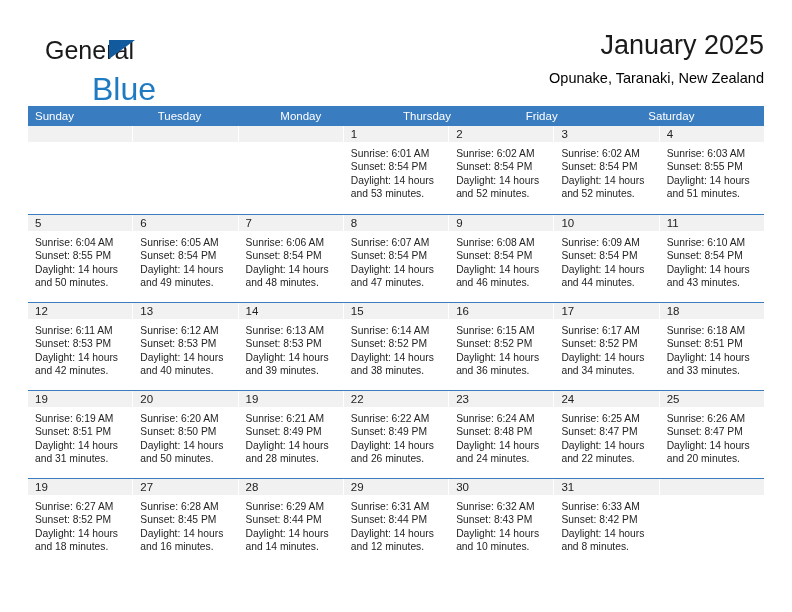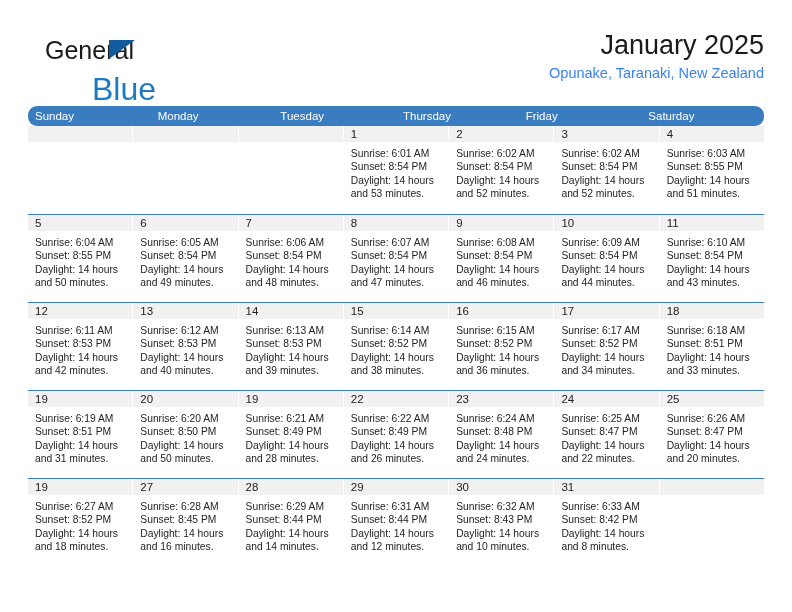--- a/index.html
+++ b/index.html
@@ -74,38 +74,38 @@
     text-align: right;
   }
   .cal-title {
     font-size: 27px;
     color: #1a1a1a;
     line-height: 34px;
     white-space: nowrap;
   }
   .cal-subtitle {
     font-size: 14.5px;
-    color: #3b82f6;
+    color: #000000;
     line-height: 22px;
+    margin-top: 5px;
     white-space: nowrap;
   }
 
   
   .calendar {
     position: absolute;
     left: 28px;
     top: 106px;
     width: 736px;
   }
 
   .dow-row {
     display: flex;
     background: #3a7cc0;
     height: 20px;
-    border-radius: 9px;
   }
   .dow-cell {
     flex: 1 1 0;
     color: #ffffff;
     font-size: 11.5px;
     line-height: 20px;
     padding-left: 7px;
     box-sizing: border-box;
     white-space: nowrap;
     overflow: hidden;
@@ -174,22 +174,22 @@
     </div>
     <div class="title-block">
       <div class="cal-title">January 2025</div>
       <div class="cal-subtitle">Opunake, Taranaki, New Zealand</div>
     </div>
   </div>
 
   <div class="calendar">
     <div class="dow-row">
       <div class="dow-cell">Sunday</div>
+      <div class="dow-cell">Tuesday</div>
       <div class="dow-cell">Monday</div>
-      <div class="dow-cell">Tuesday</div>
       <div class="dow-cell">Thursday</div>
       <div class="dow-cell">Friday</div>
       <div class="dow-cell">Saturday</div>
     </div>
     <div id="weeks-container">
         <div class="week-row">
           <div class="day-cell empty">
             <div class="day-band">
               <span class="day-num"></span>
             </div>

